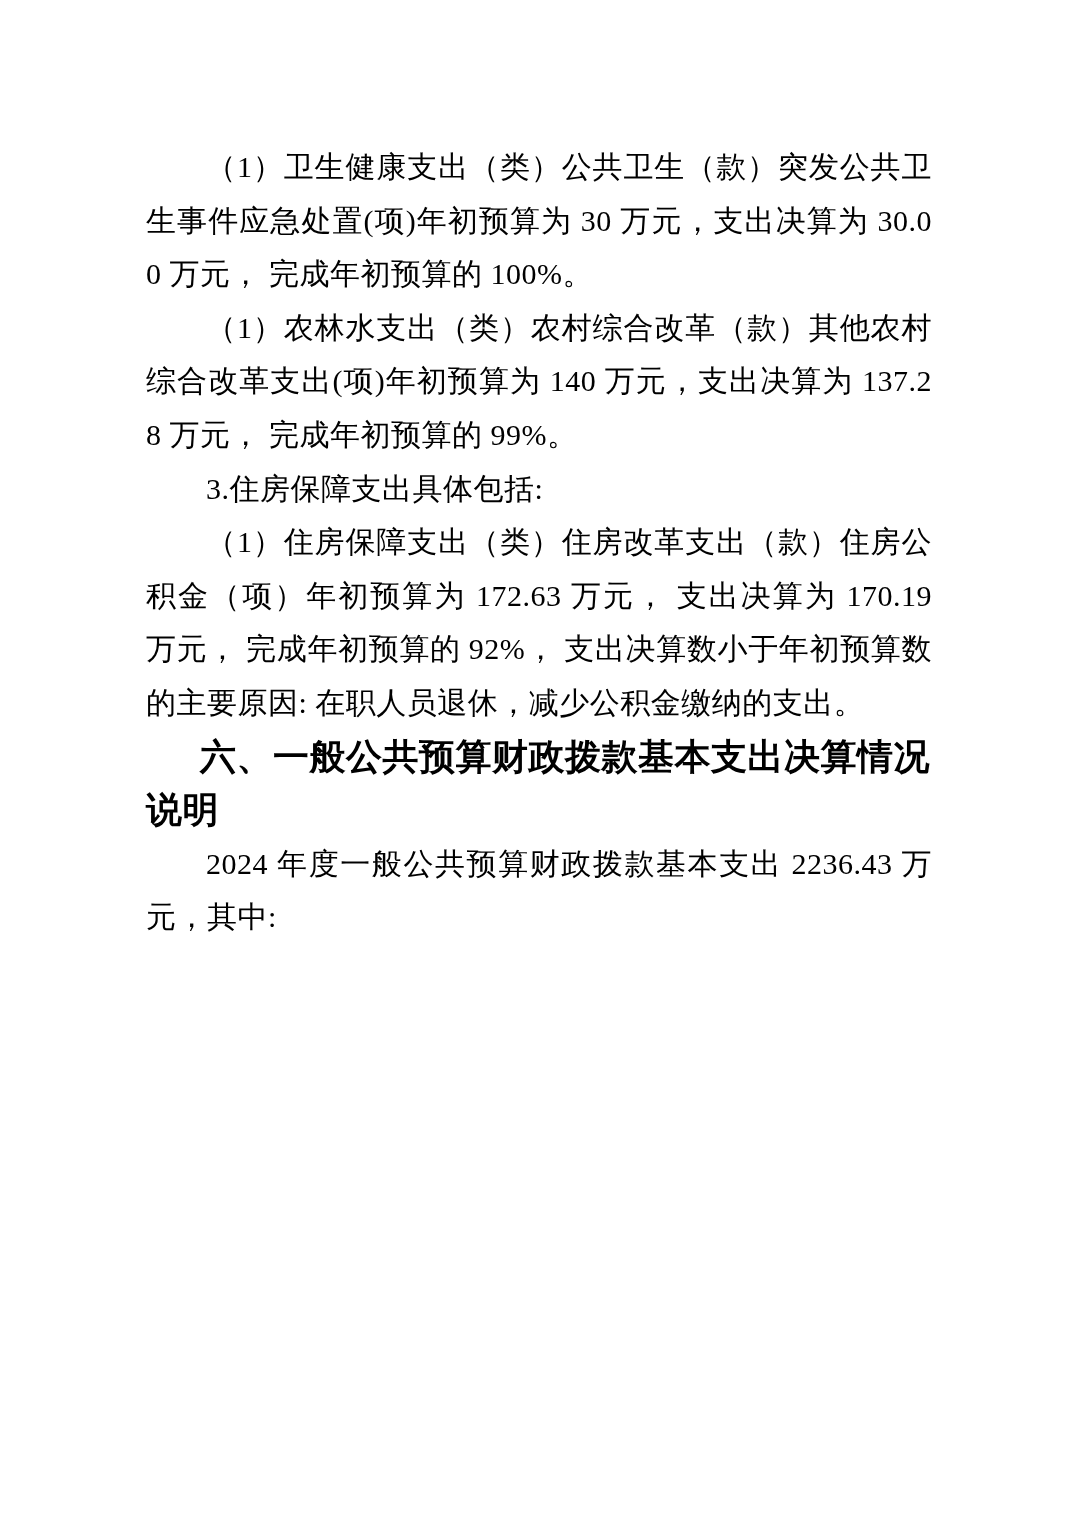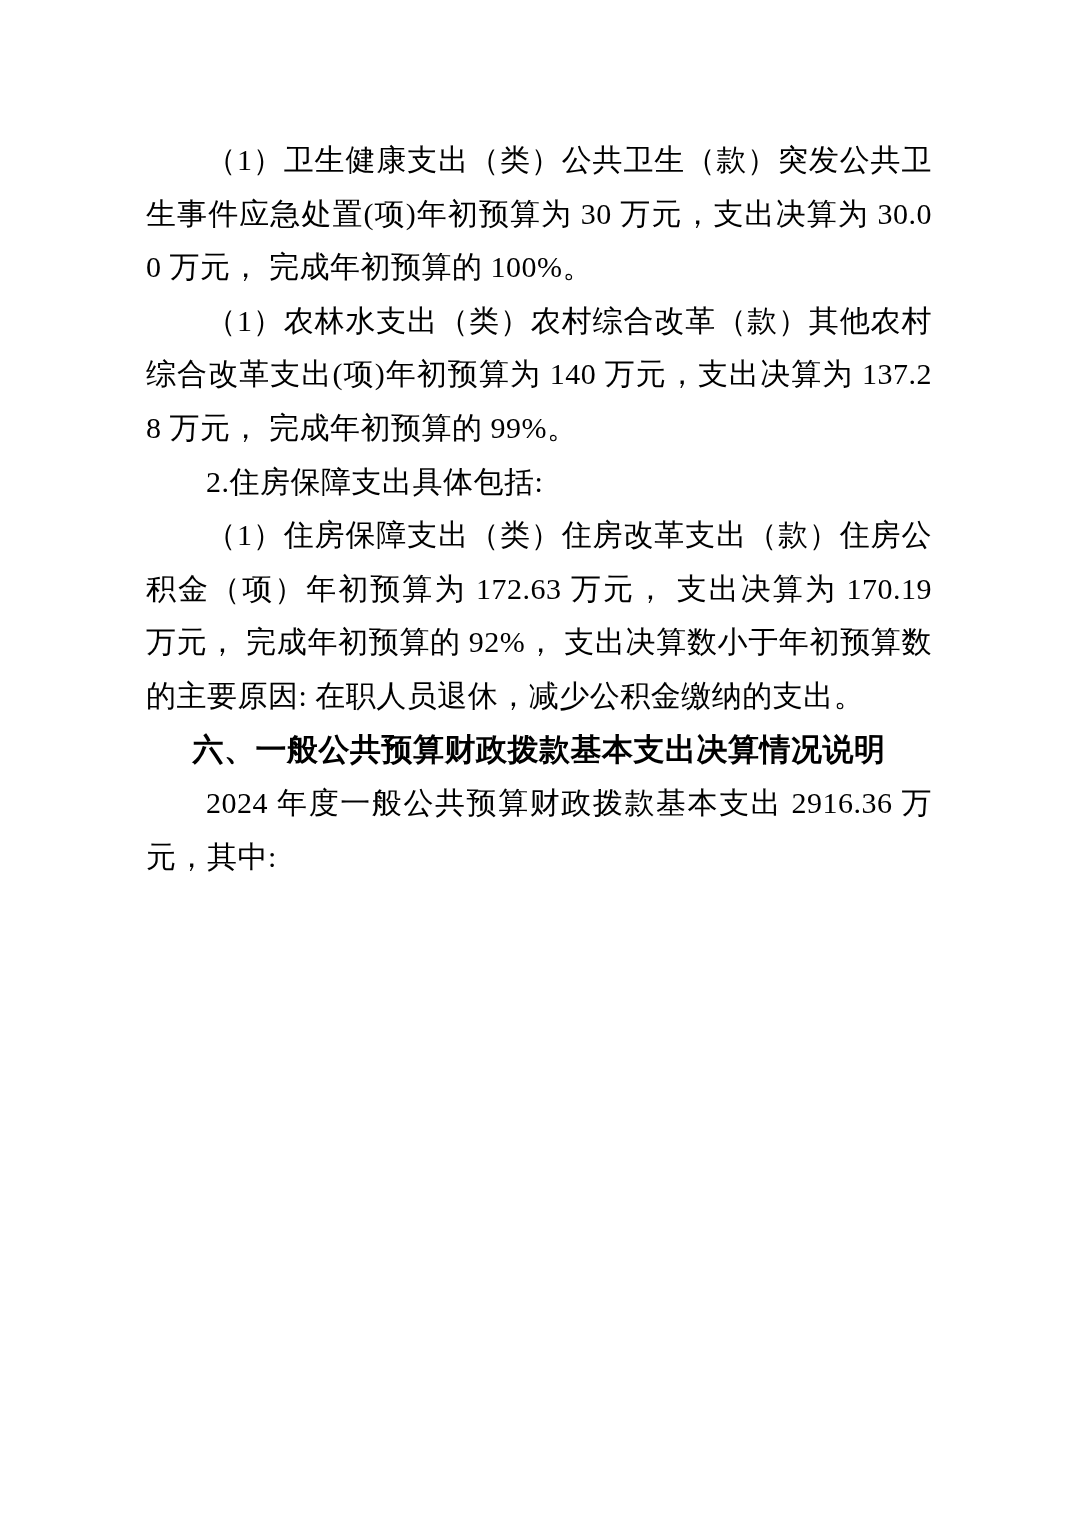--- a/index.html
+++ b/index.html
@@ -9,40 +9,41 @@
   }
   .page {
     position: relative;
     width: 1074px;
     height: 1348px;
     background: #ffffff;
     color: #000000;
     font-family: "Liberation Serif", "DejaVu Serif", serif;
     overflow: hidden;
     box-sizing: border-box;
+    margin-top: 7px;
   }
   .content {
     position: absolute;
     top: 133px;
     left: 146px;
     width: 786px;
   }
   .para {
     margin: 0;
     font-size: 30px;
     line-height: 53.6px;
     text-align: justify;
     text-justify: inter-character;
     text-indent: 2em;
     letter-spacing: 0.5px;
     word-break: break-all;
   }
   .heading {
     margin: 0;
-    font-size: 31px;
+    font-size: 36px;
     line-height: 53.6px;
     font-weight: bold;
     font-family: "Liberation Sans", "DejaVu Sans", sans-serif;
     text-indent: 1.5em;
     text-align: left;
     letter-spacing: 0.5px;
   }
   .page-number {
     position: absolute;
     top: 1438px;
@@ -53,19 +54,19 @@
     color: #7f1d1d;
   }
 </style>
 </head>
 <body>
 
 <div class="page">
   <div class="content">
     <p class="para">（1）卫生健康支出（类）公共卫生（款）突发公共卫生事件应急处置(项)年初预算为 30 万元，支出决算为 30.00 万元， 完成年初预算的 100%。</p>
     <p class="para">（1）农林水支出（类）农村综合改革（款）其他农村综合改革支出(项)年初预算为 140 万元，支出决算为 137.28 万元， 完成年初预算的 99%。</p>
-    <p class="para">2.住房保障支出具体包括:</p>
+    <p class="para">3.住房保障支出具体包括:</p>
     <p class="para">（1）住房保障支出（类）住房改革支出（款）住房公积金（项）年初预算为 172.63 万元， 支出决算为 170.19 万元， 完成年初预算的 92%， 支出决算数小于年初预算数的主要原因: 在职人员退休，减少公积金缴纳的支出。</p>
     <p class="heading">六、一般公共预算财政拨款基本支出决算情况说明</p>
-    <p class="para">2024 年度一般公共预算财政拨款基本支出 2916.36 万元，其中:</p>
+    <p class="para">2024 年度一般公共预算财政拨款基本支出 2236.43 万元，其中:</p>
   </div>
   <div class="page-number">23</div>
 </div>
 
 </body></html>

